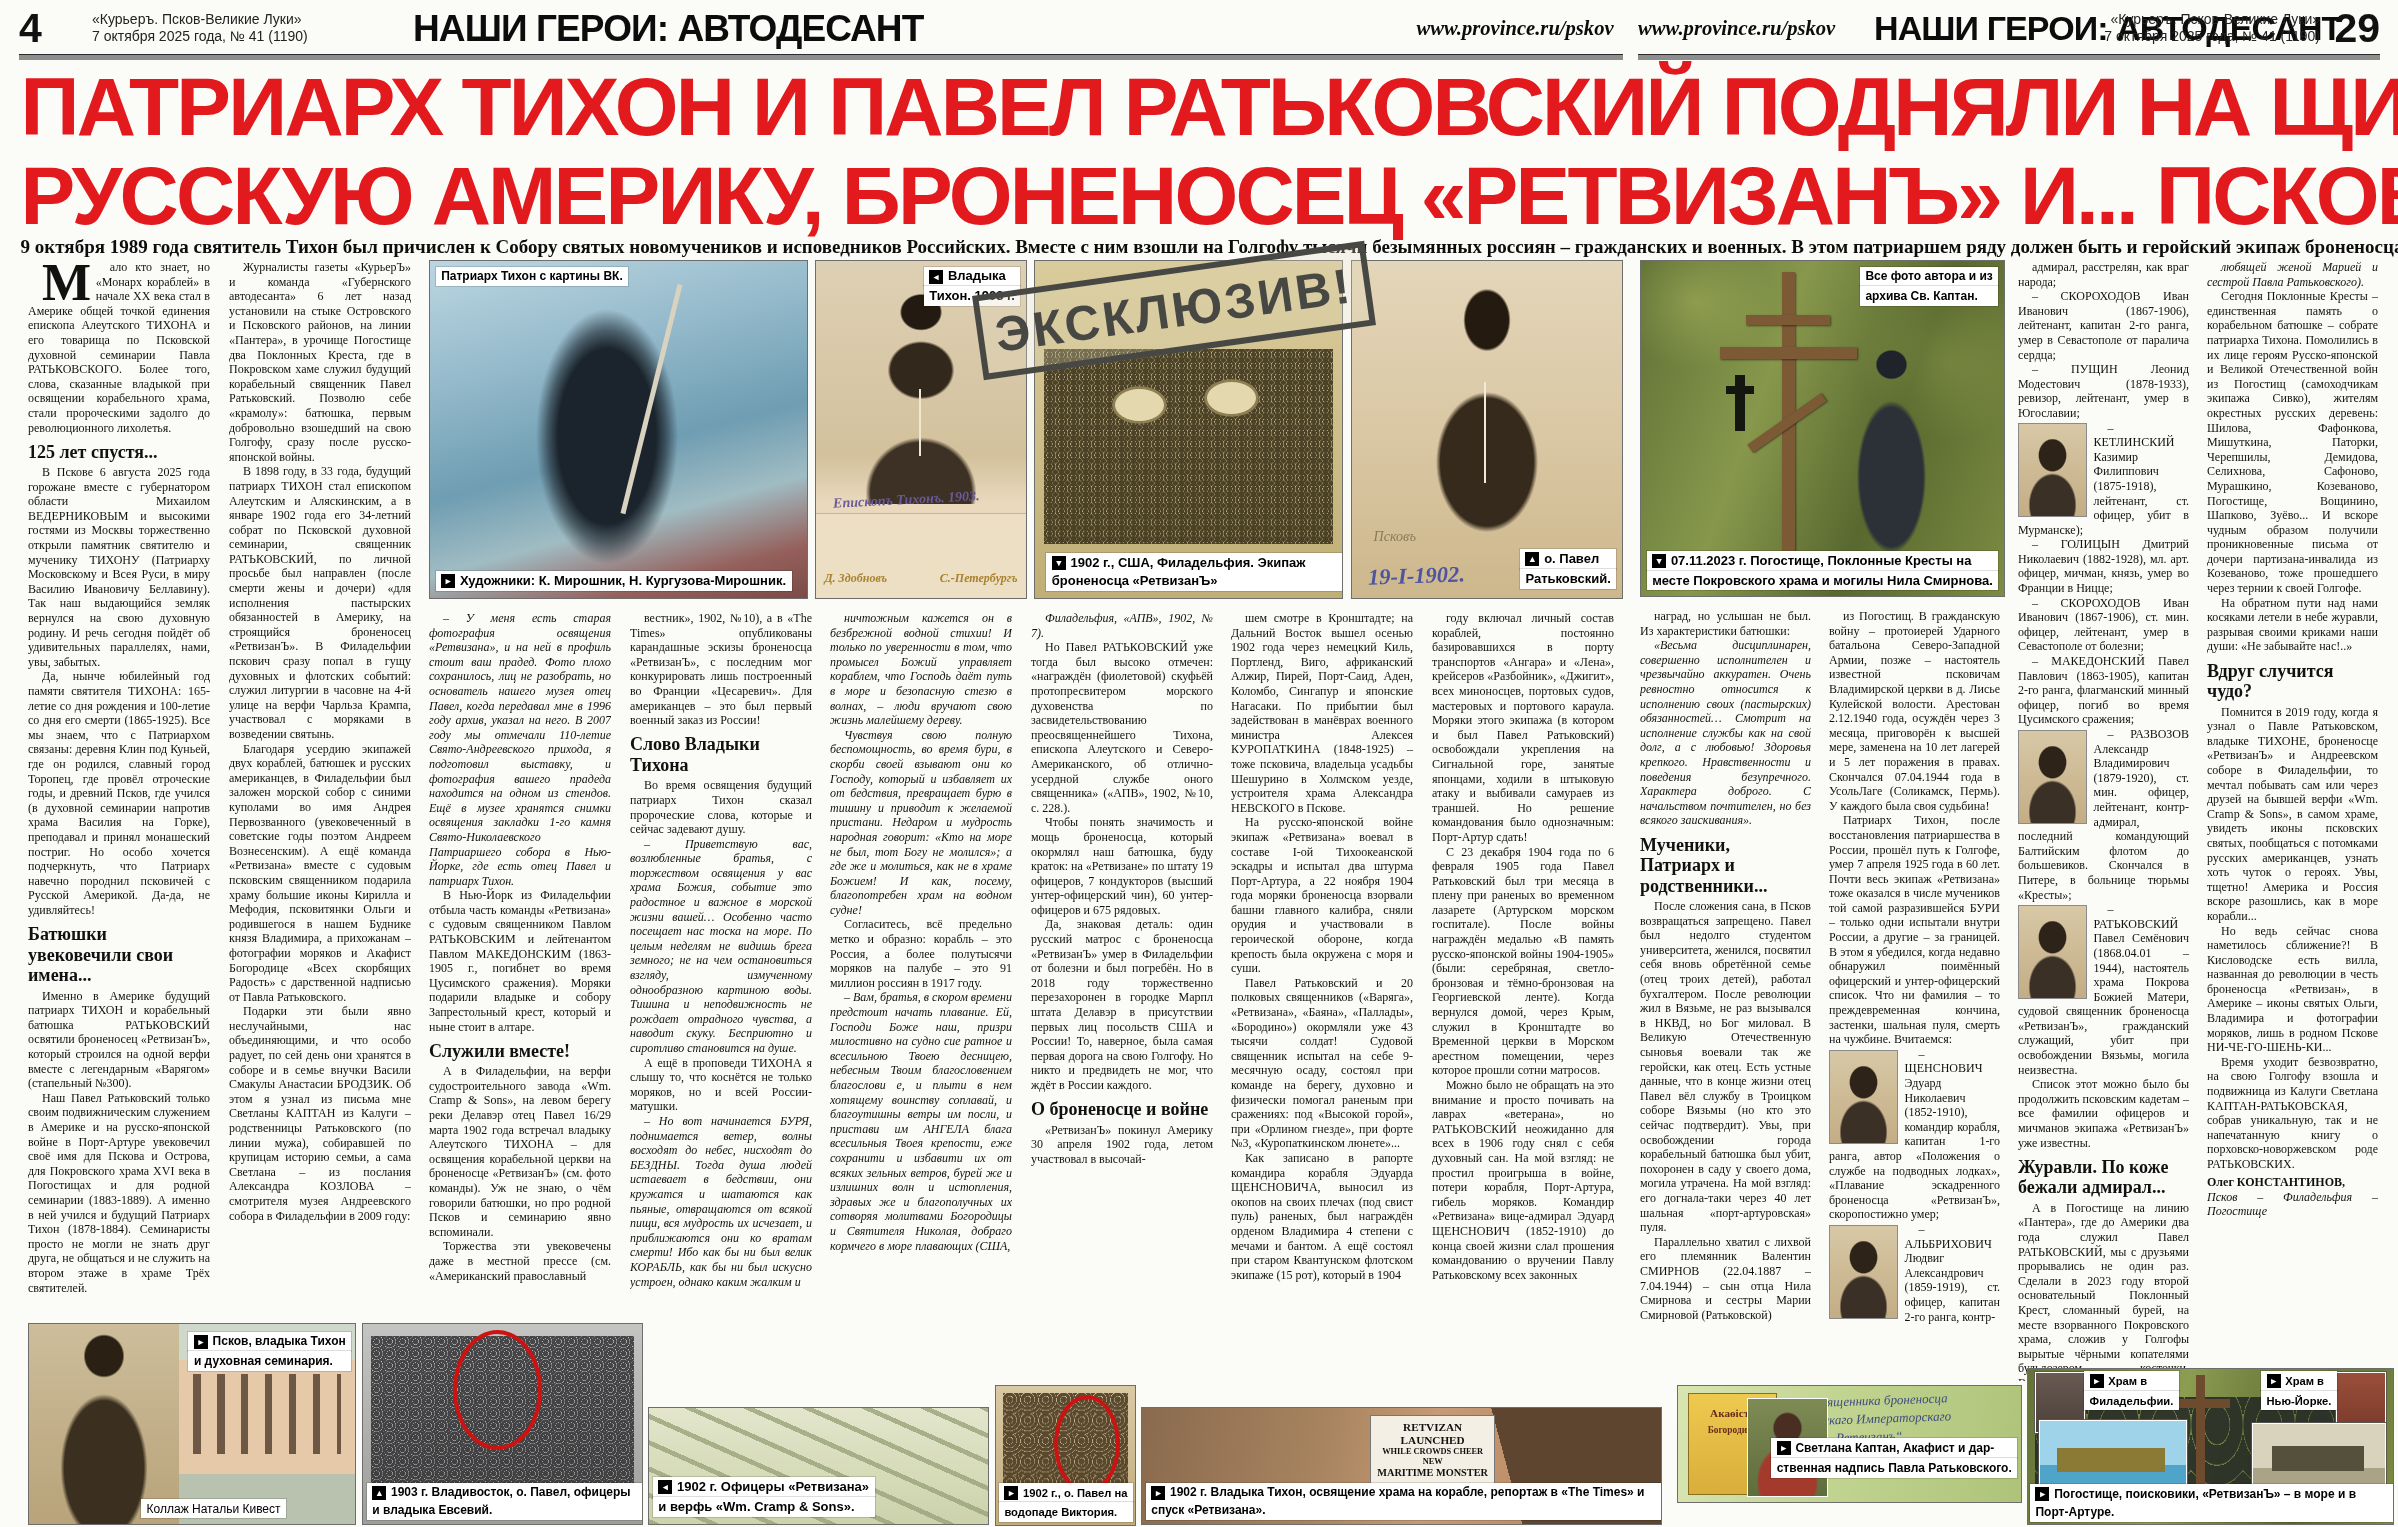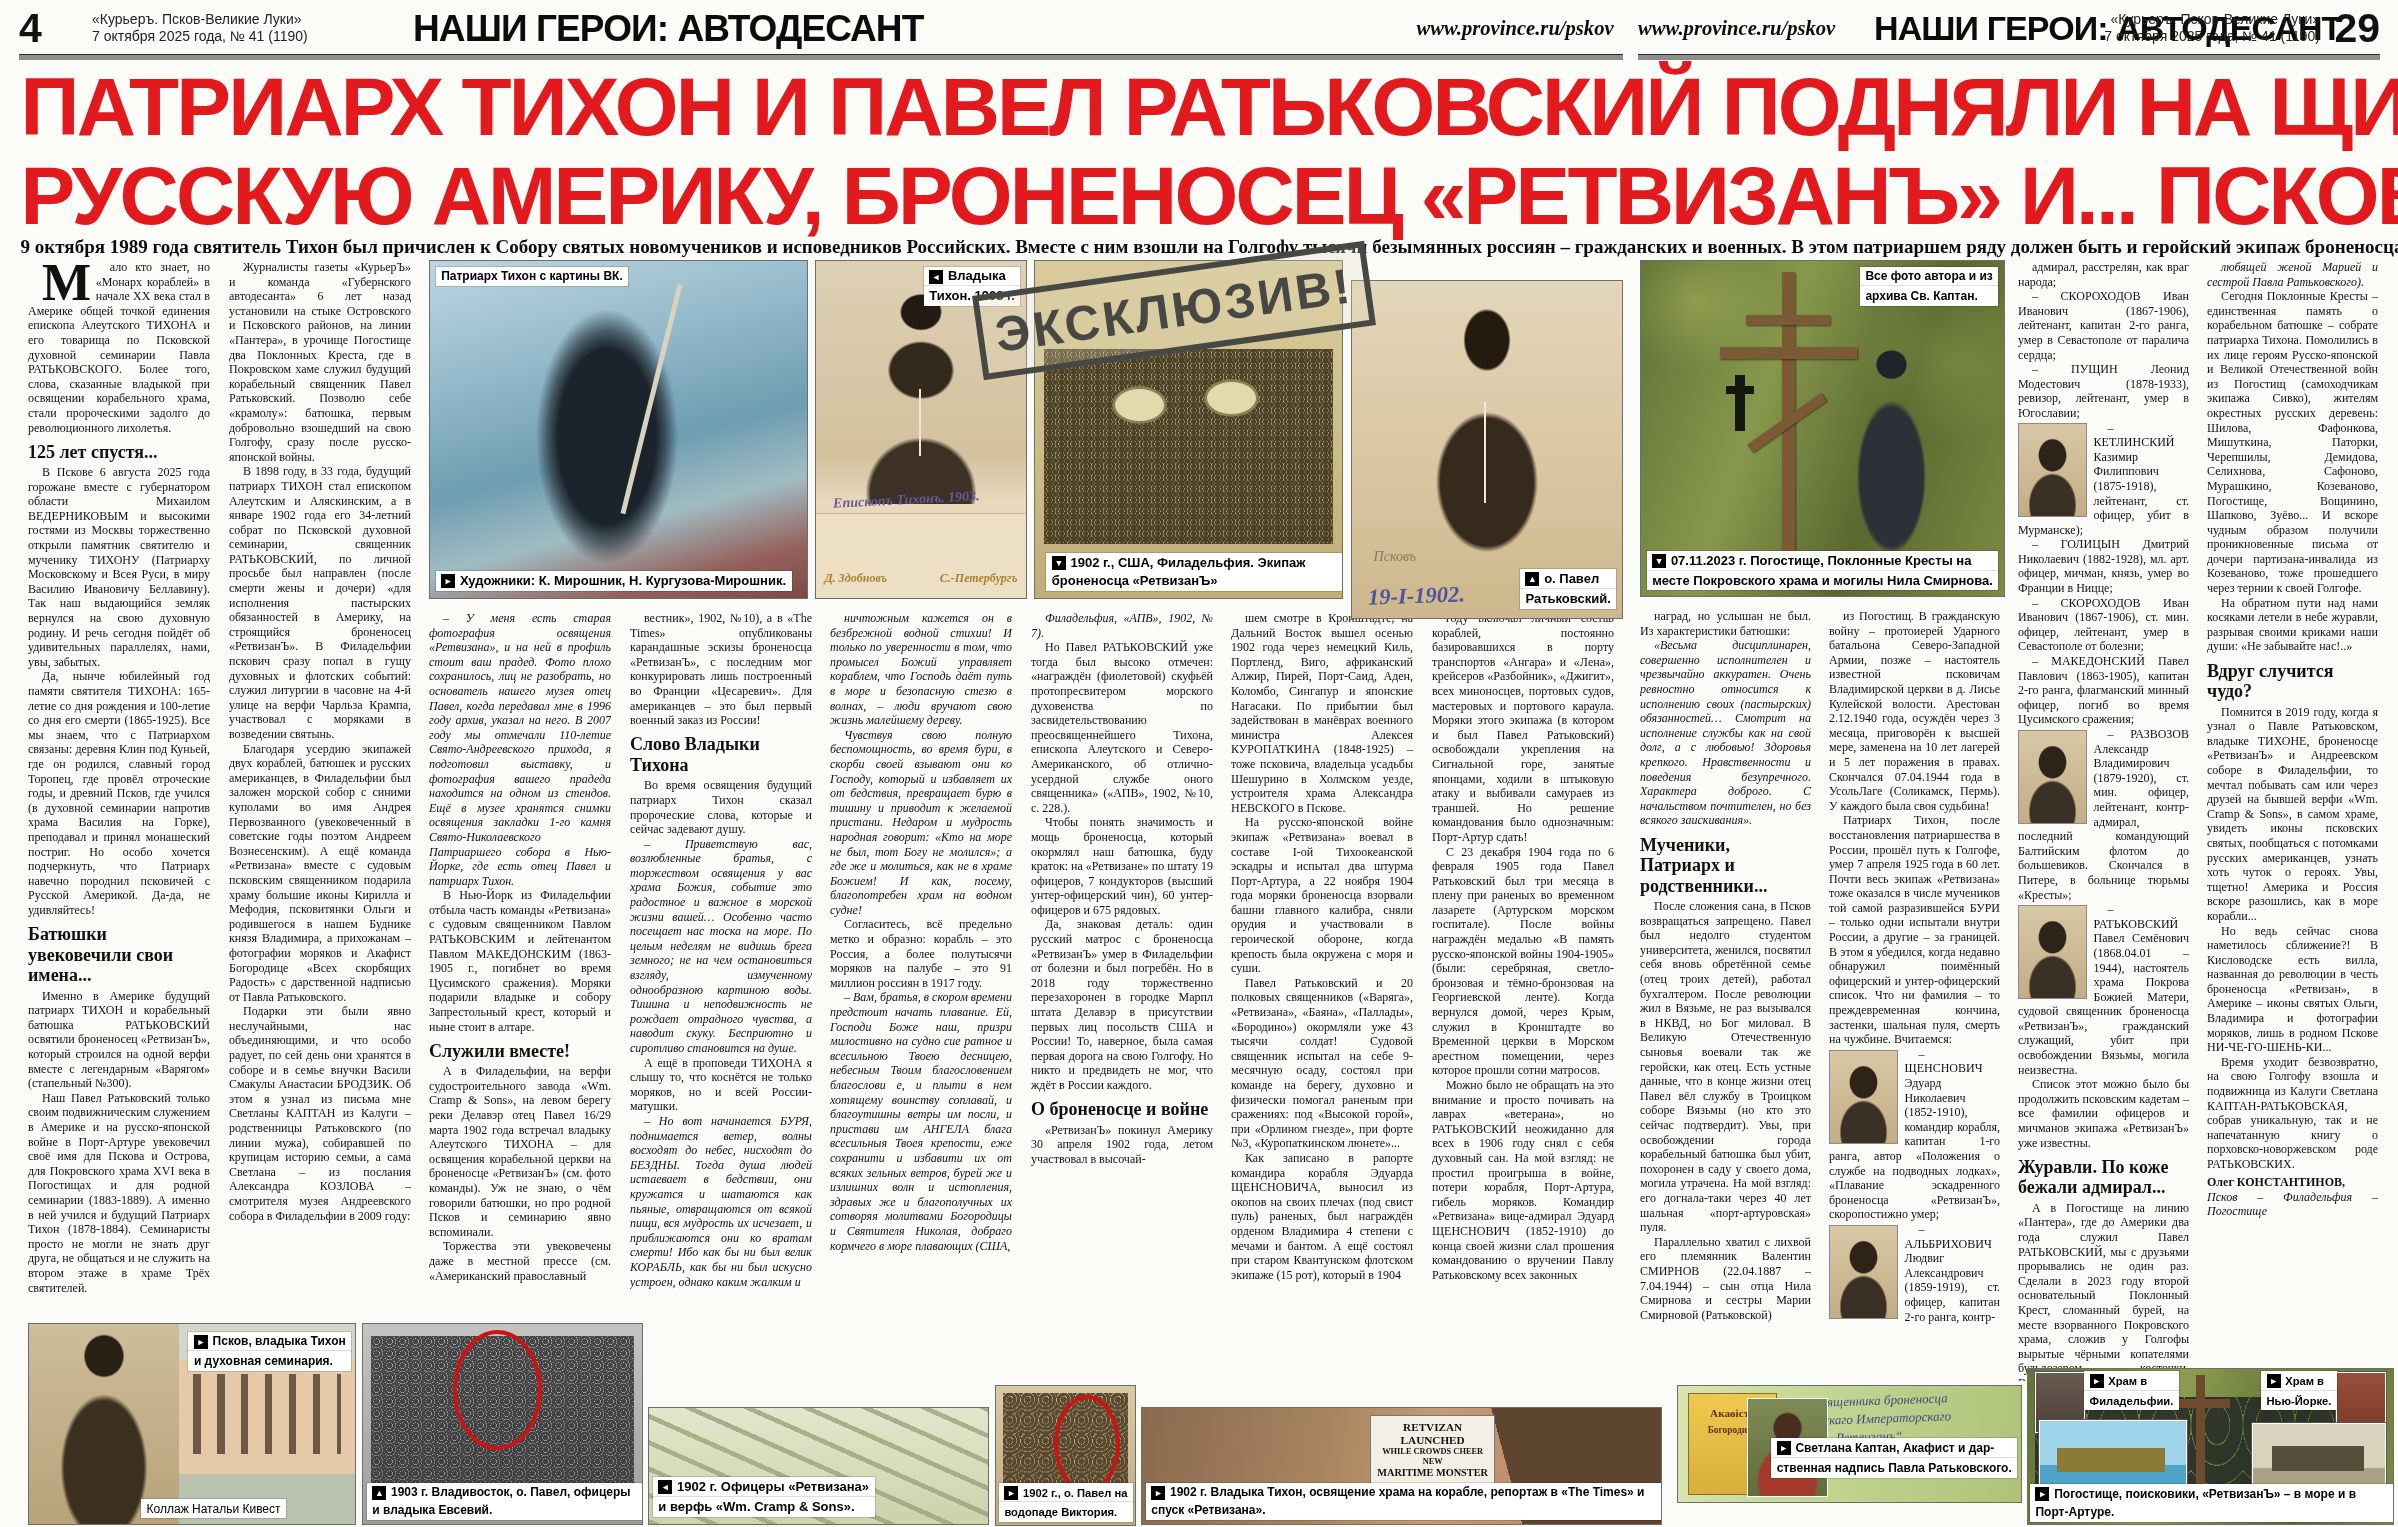--- a/index.html
+++ b/index.html
@@ -262,21 +262,21 @@
     <div class="turret" style="left:26%;top:38%;"></div>
     <div class="turret" style="left:56%;top:36%;"></div>
     <div class="cap" style="left:11.2px;bottom:7.5px;font-size:13px;">
       <span class="ln">
           <i class="mk mk-d"></i>
           <span>1902 г., США, Филадельфия. Экипаж броненосца «РетвизанЪ»</span>
         </span>
     </div>
   </div>
 
-  <div class="photo ph-pavel" style="left:1351px;top:260px;width:272px;height:339px;margin-top:20px;">
+  <div class="photo ph-pavel" style="left:1351px;top:260px;width:272px;height:339px;">
     <div class="fig"></div>
     <div class="chain"></div>
     <div class="faint">Псковъ</div>
     <div class="hand">19-I-1902.</div>
     <div class="cap capcol" style="right:5.6px;bottom:9.4px;font-size:13px;">
       <span class="ln">
           <i class="mk mk-u"></i>
           <span>о. Павел</span>
         </span>
       <span class="ln">Ратьковский.</span>

